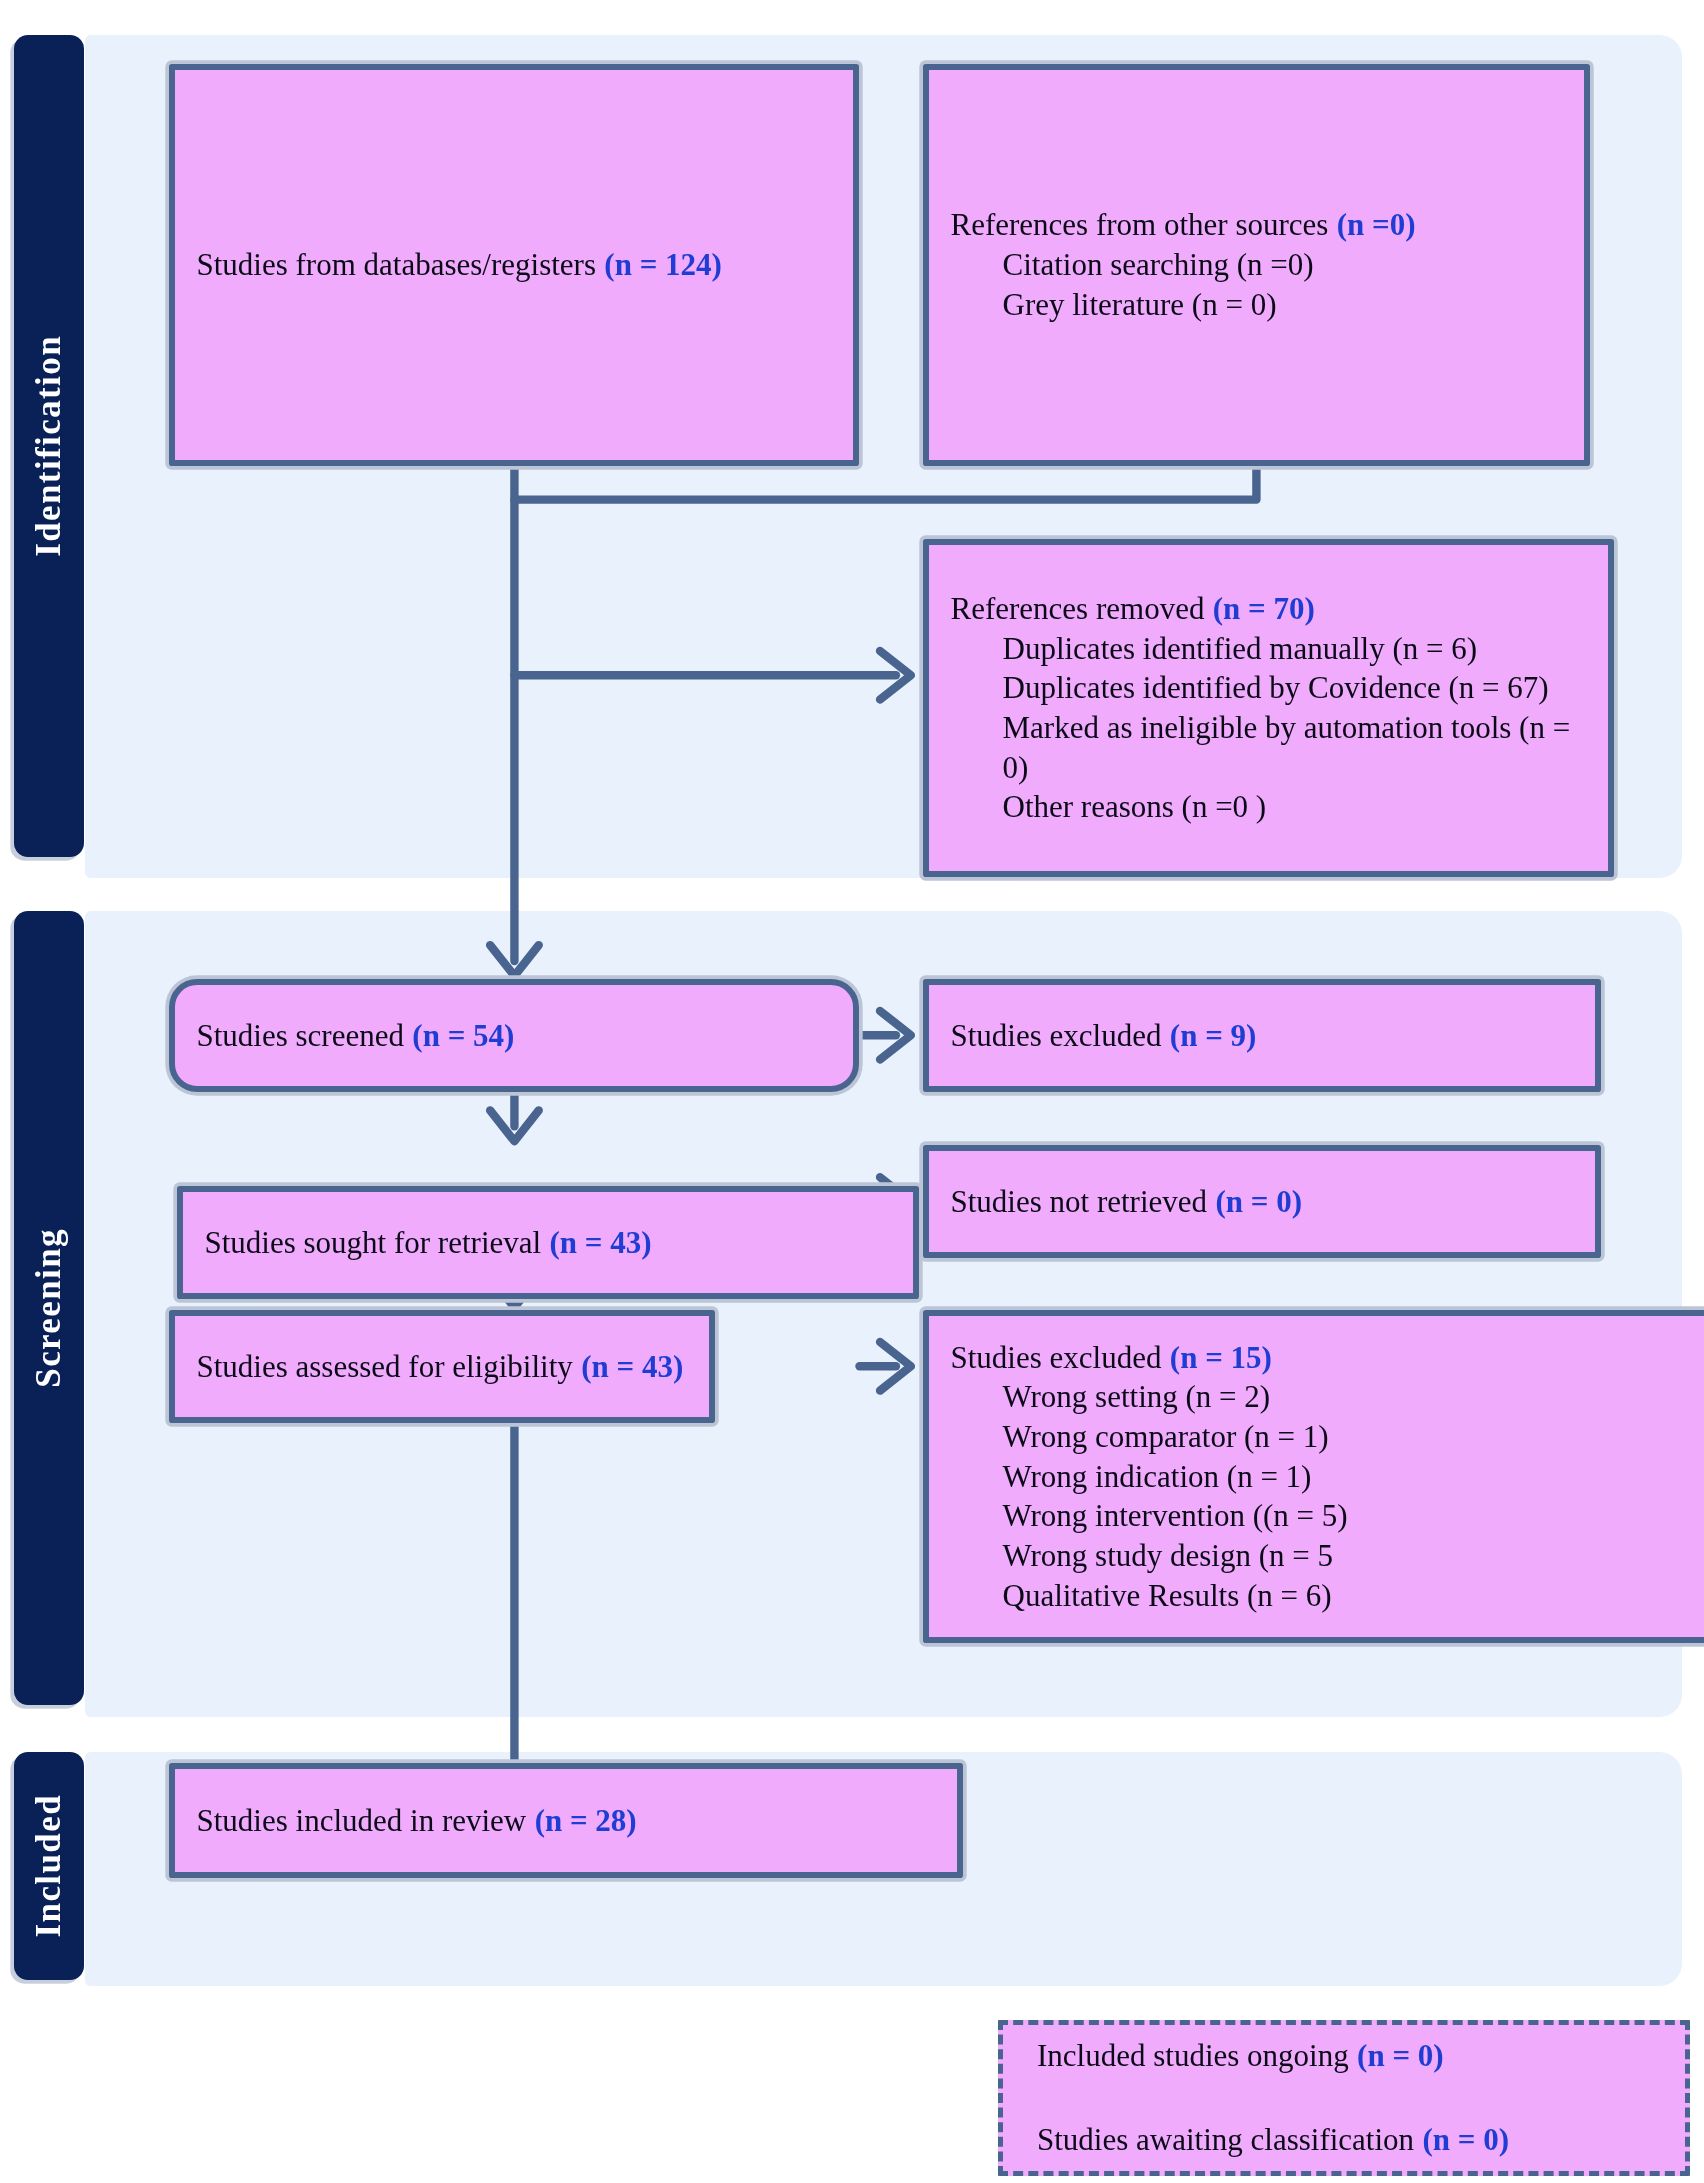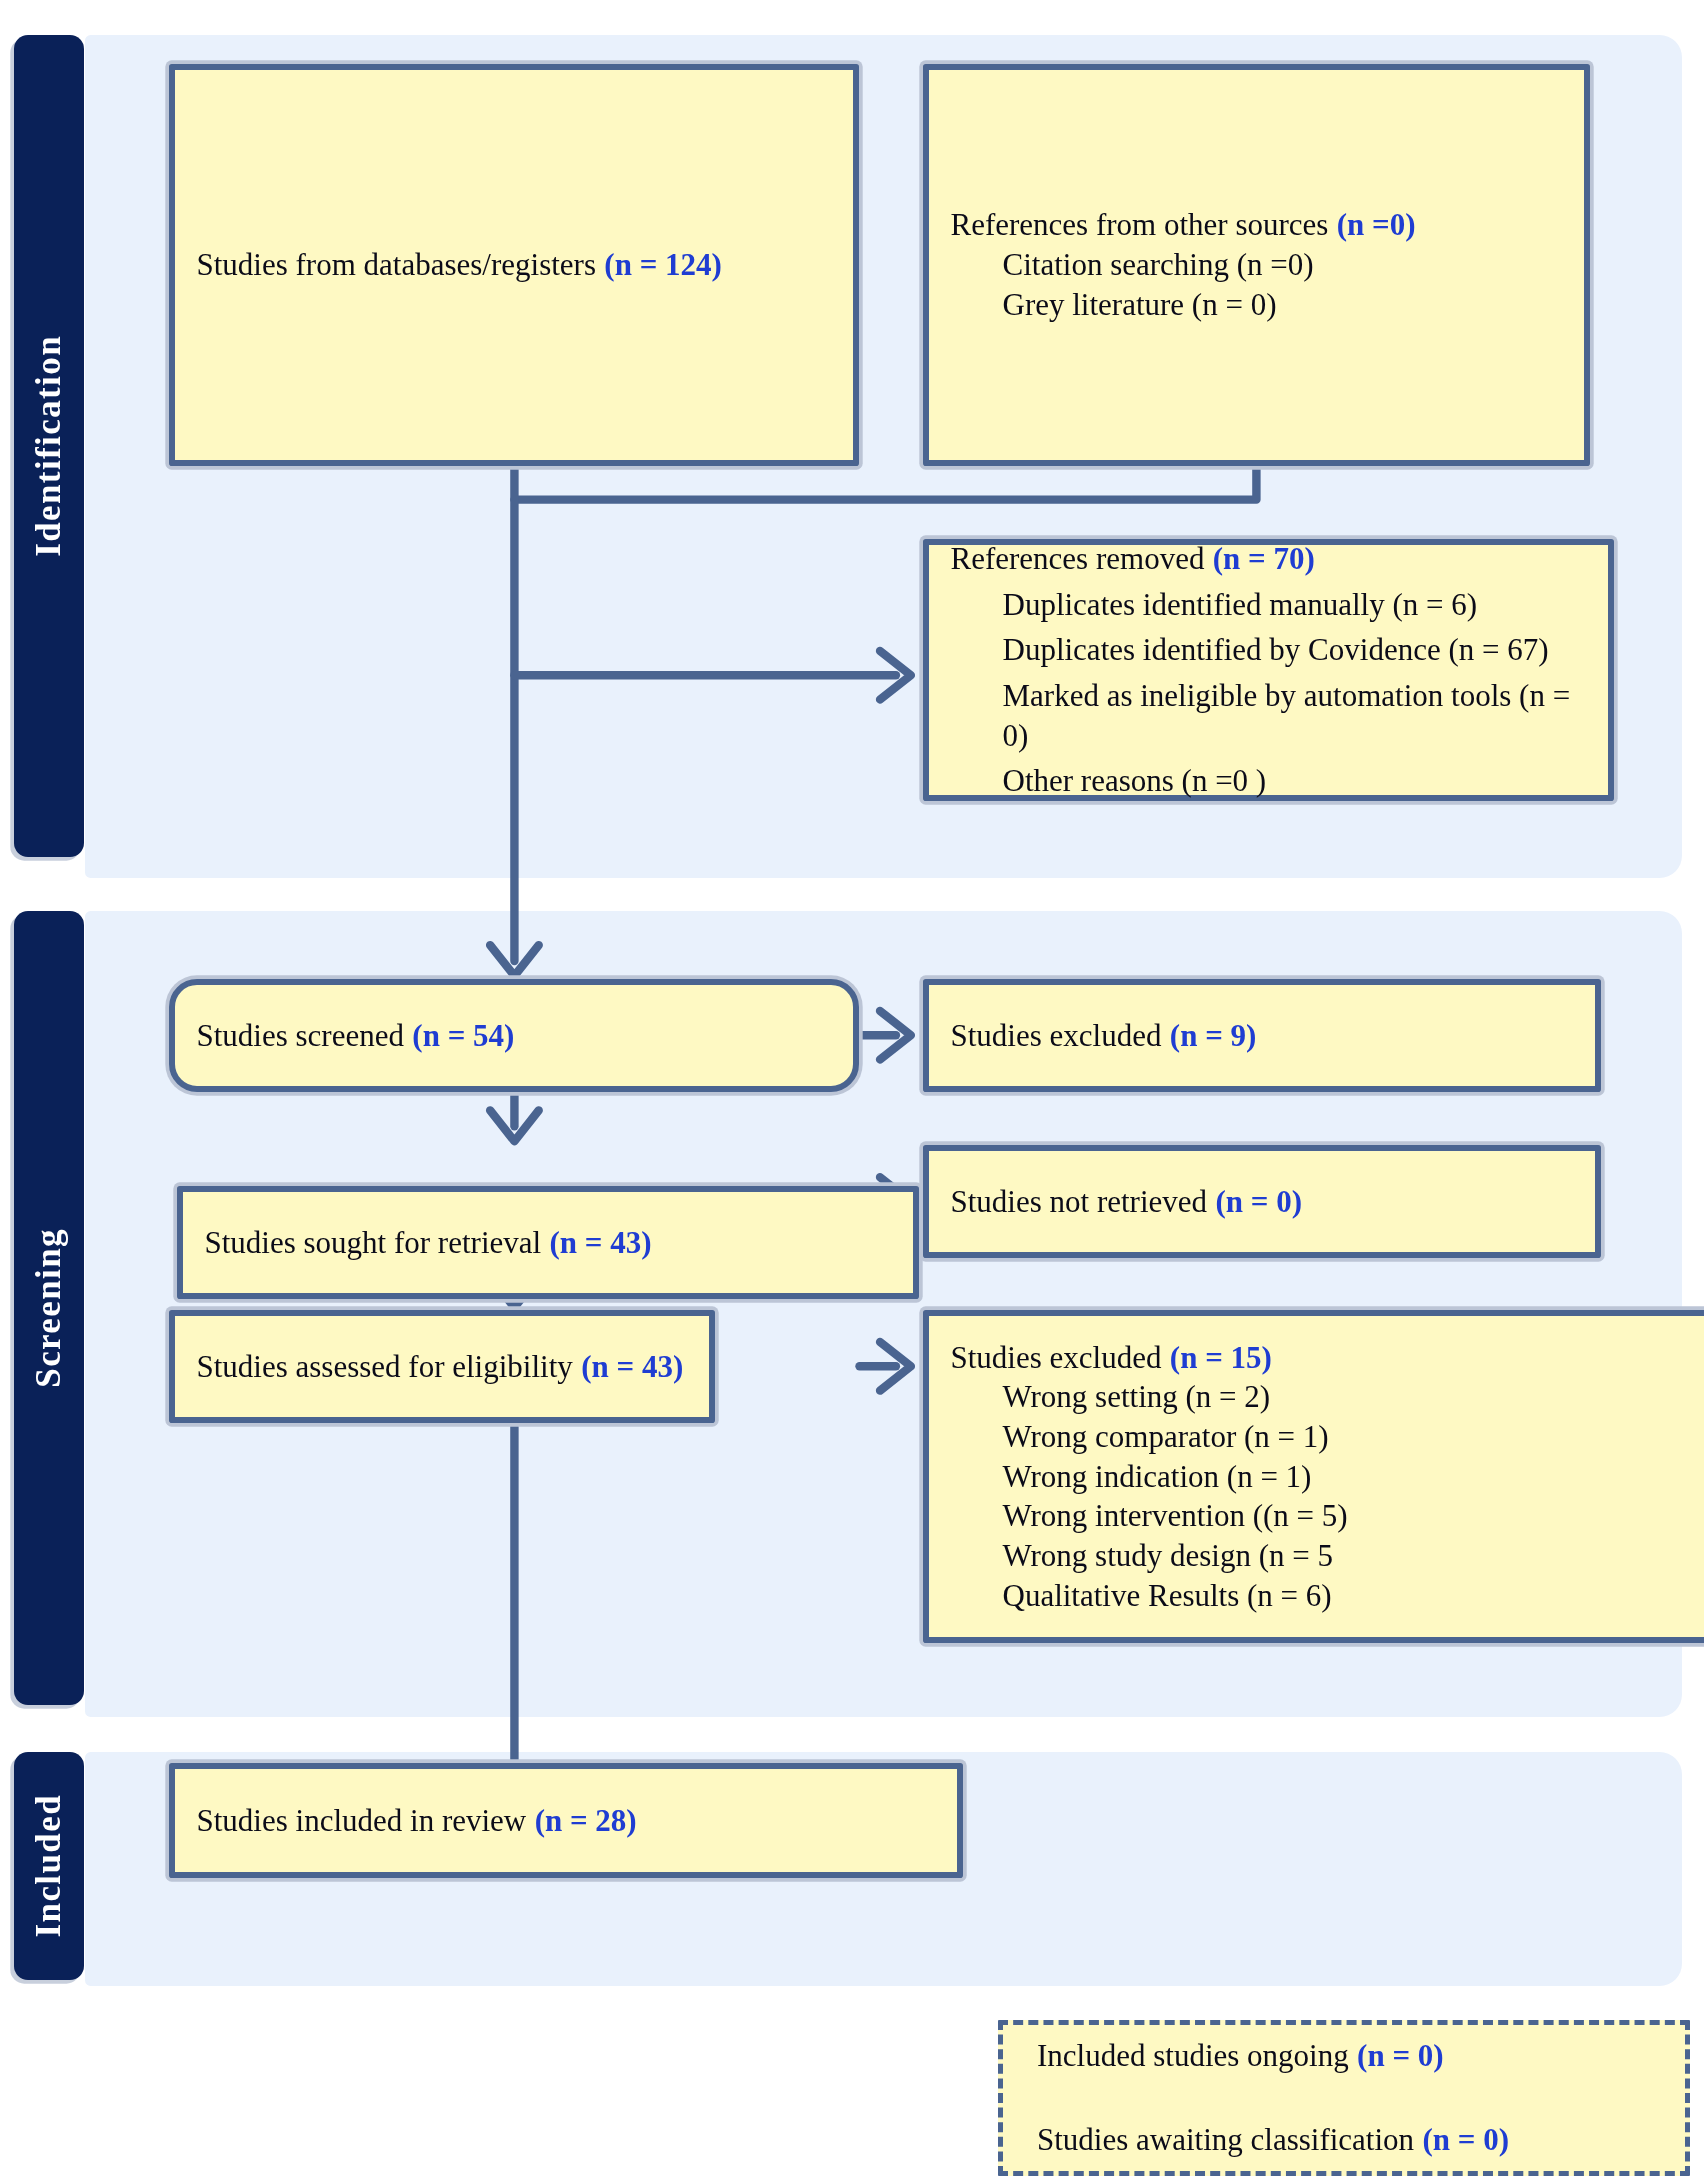--- a/index.html
+++ b/index.html
@@ -18,30 +18,30 @@
        box-shadow:-3.7px 3.7px 0 rgba(154,167,191,0.55);}
   #bar-identification{top:35px;height:822px;}
   #bar-screening{top:911px;height:794px;}
   #bar-included{top:1752px;height:228px;}
   .bar-label{writing-mode:vertical-rl;transform:rotate(180deg);color:#ffffff;
        font-weight:bold;font-size:35px;letter-spacing:1.4px;white-space:nowrap;}
   
   svg.connectors{position:absolute;left:0;top:0;z-index:2;pointer-events:none;}
   svg.connectors path{stroke:#4a6490;stroke-width:18;fill:none;stroke-linecap:round;stroke-linejoin:round;}
   
-  .node{position:absolute;background:#fef9c3;border:6px solid #4a6490;border-radius:2.8px;
+  .node{position:absolute;background:#f0abfc;border:6px solid #4a6490;border-radius:2.8px;
         box-shadow:0 0 0 3.7px #bcc5d6;box-sizing:border-box;z-index:3;
         display:flex;flex-direction:column;justify-content:center;
         padding:11.2px 17px 11.2px 21.5px;font-size:31px;line-height:1.28;}
   .node .count{color:#1f3dd2;font-weight:bold;margin-left:8.4px;}
   .node .sub{padding-left:52px;}
   .node.dashed{border:5.1px dashed #4a6490;border-radius:0.9px;box-shadow:none;padding-left:34px;}
   #box-databases{left:169px;top:64px;width:690px;height:402px;}
   #box-other-sources{left:923px;top:64px;width:667px;height:402px;}
-  #box-references-removed{left:923px;top:539px;width:691px;height:262px;gap:6px;}
+  #box-references-removed{left:923px;top:539px;width:691px;height:338px;}
   #box-screened{left:169px;top:979px;width:690px;height:113px;border-radius:28px;}
   #box-excluded-screening{left:923px;top:979px;width:678px;height:113px;}
   #box-sought{left:177px;top:1145px;width:742px;height:113px;margin-top:41px;}
   #box-not-retrieved{left:923px;top:1145px;width:678px;height:113px;}
   #box-assessed{left:169px;top:1310px;width:546px;height:113px;}
   #box-excluded-eligibility{left:923px;top:1310px;width:801px;height:333px;}
   #box-included-review{left:169px;top:1763px;width:794px;height:115px;justify-content:center;}
   #box-ongoing{left:998px;top:2020px;width:692px;height:156px;gap:44px;}
 </style>
 </head>

